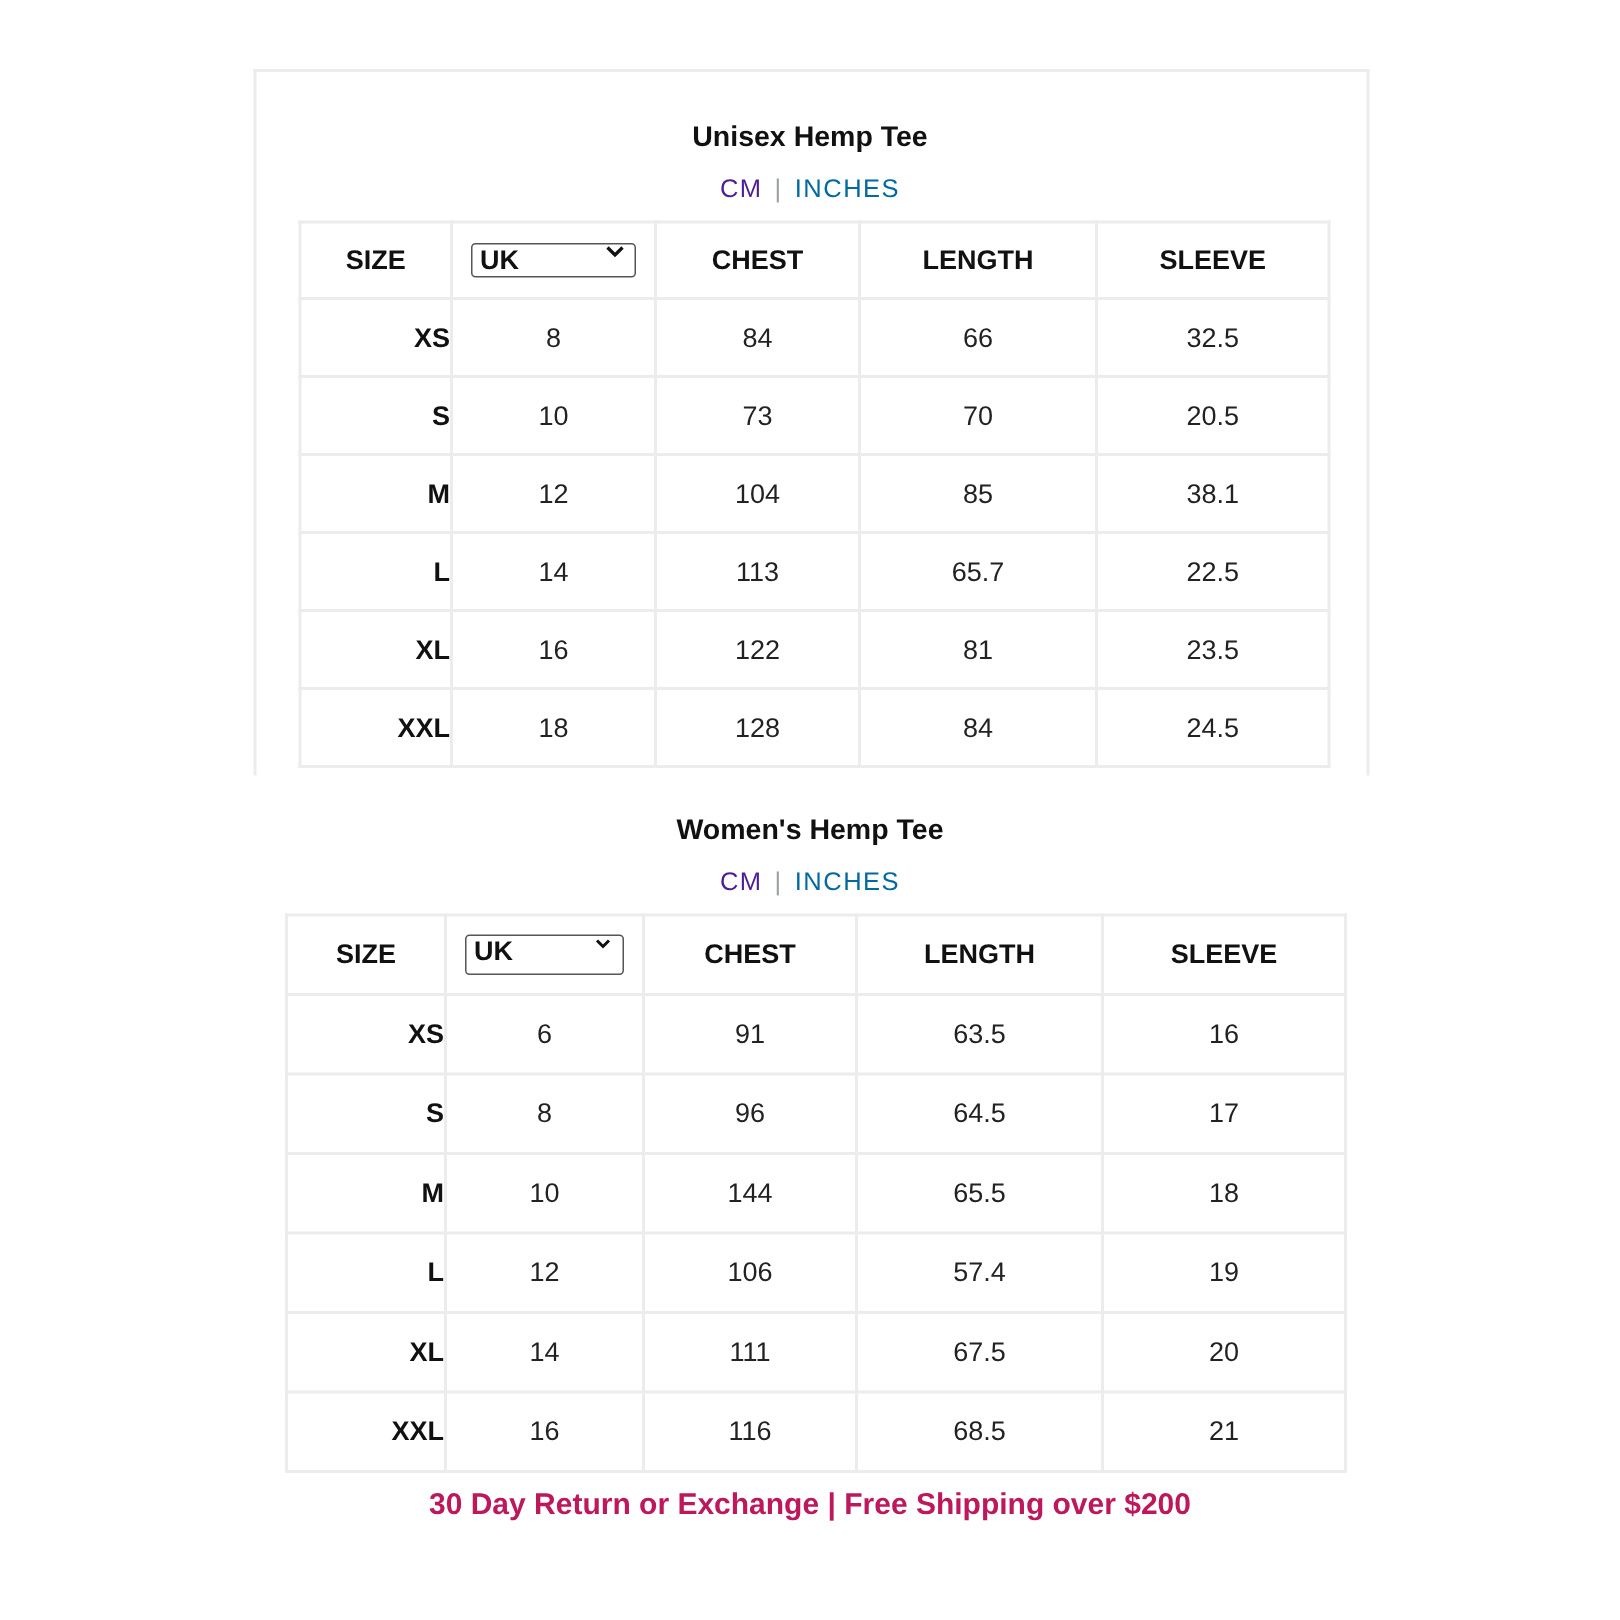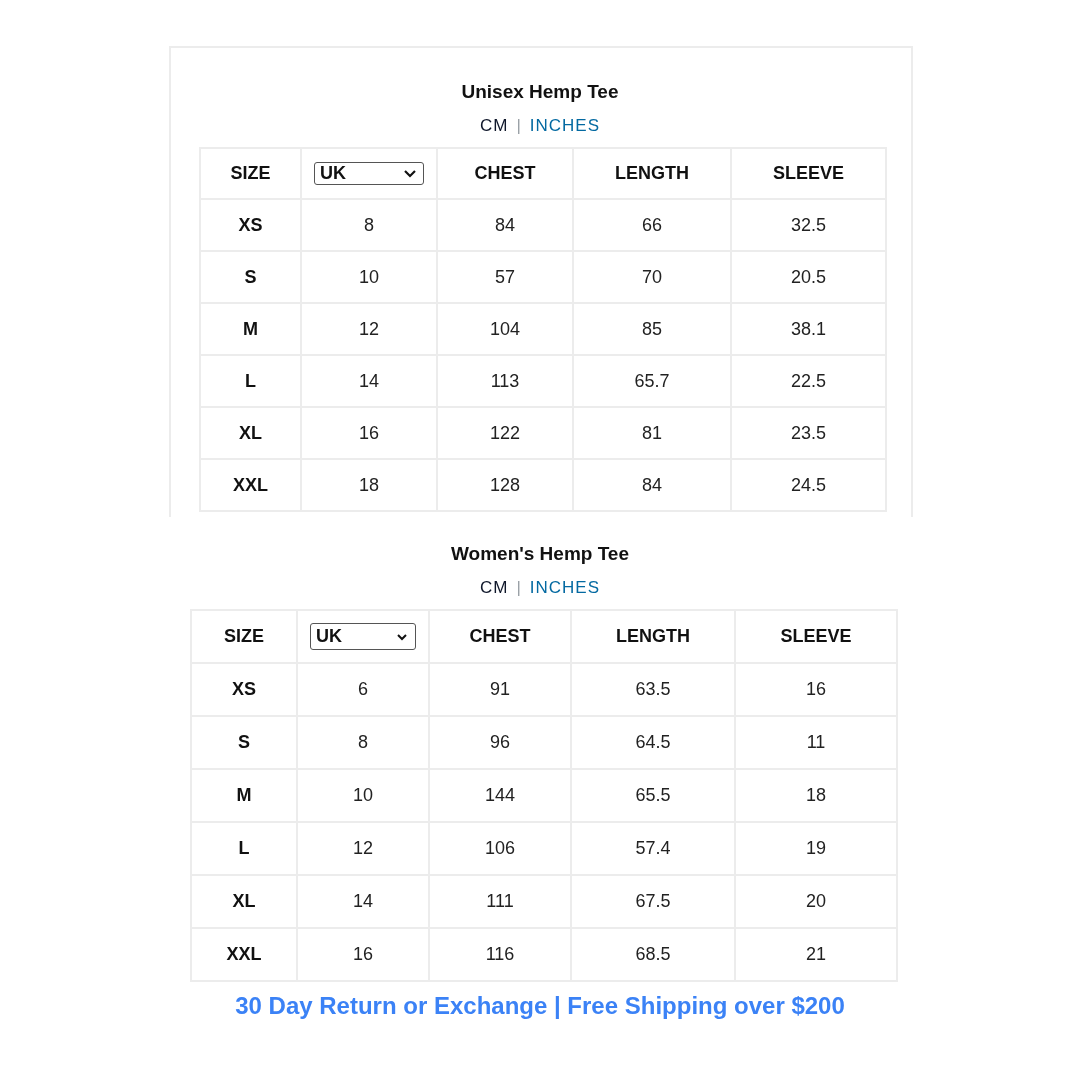--- a/index.html
+++ b/index.html
@@ -3,33 +3,33 @@
 <meta charset="utf-8">
 <style>
   html, body { margin:0; padding:0; background:#ffffff; }
   body { width:1080px; height:1080px; position:relative; overflow:hidden;
          font-family:"Liberation Sans", sans-serif; color:#111; }
   .card { position:absolute; left:169px; top:46px; width:744px; height:471px;
           border-top:2px solid #ececec; border-left:2px solid #ececec; border-right:2px solid #ececec;
           box-sizing:border-box; }
   .title { position:absolute; left:0; right:0; text-align:center; font-weight:bold; font-size:19px; color:#111; }
   .units { position:absolute; left:0; right:0; text-align:center; font-size:17px; letter-spacing:1px; }
-  .units .cm { color:#0f172a; cursor:pointer; }
+  .units .cm { color:#4c1d95; cursor:pointer; }
   .units .sep { color:#9aa0a6; margin:0 8px; }
   .units .in { color:#0369a1; cursor:pointer; }
   table { position:absolute; border-collapse:collapse; table-layout:fixed; }
   td, th { border:2px solid #ececec; text-align:center; font-size:18px; padding:0; }
   th { font-weight:bold; color:#111; }
   td { color:#222; }
-  td.size { font-weight:bold; color:#111; }
-  .sel { display:inline-flex; align-items:center; justify-content:space-between;
+  td.size { font-weight:bold; color:#111;text-align:right; }
+  .sel { display:inline-flex; justify-content:space-between;
          border:1.5px solid #555; border-radius:3px; box-sizing:border-box;
          padding:0 6px 0 5px; font-size:18px; font-weight:bold; color:#111; background:#fff; cursor:pointer; }
   .sel svg { width:14px; height:10px; }
-  .footer { position:absolute; left:0; width:1080px; text-align:center; font-weight:bold; font-size:24px; color:#3b82f6; }
+  .footer { position:absolute; left:0; width:1080px; text-align:center; font-weight:bold; font-size:20px; color:#be185d; }
 </style>
 </head>
 <body>
 
 <div class="card"></div>
 
 <div class="title" style="top:81px;">Unisex Hemp Tee</div>
 <div class="units" style="top:116px;">
   <span class="cm">CM</span><span class="sep">|</span><span class="in">INCHES</span>
 </div>
@@ -59,21 +59,21 @@
   <tr style="height:52px;">
         <td class="size">XS</td>
         <td>8</td>
         <td>84</td>
         <td>66</td>
         <td>32.5</td>
       </tr>
   <tr style="height:52px;">
         <td class="size">S</td>
         <td>10</td>
-        <td>57</td>
+        <td>73</td>
         <td>70</td>
         <td>20.5</td>
       </tr>
   <tr style="height:52px;">
         <td class="size">M</td>
         <td>12</td>
         <td>104</td>
         <td>85</td>
         <td>38.1</td>
       </tr>
@@ -133,21 +133,21 @@
         <td>6</td>
         <td>91</td>
         <td>63.5</td>
         <td>16</td>
       </tr>
   <tr style="height:53px;">
         <td class="size">S</td>
         <td>8</td>
         <td>96</td>
         <td>64.5</td>
-        <td>11</td>
+        <td>17</td>
       </tr>
   <tr style="height:53px;">
         <td class="size">M</td>
         <td>10</td>
         <td>144</td>
         <td>65.5</td>
         <td>18</td>
       </tr>
   <tr style="height:53px;">
         <td class="size">L</td>

